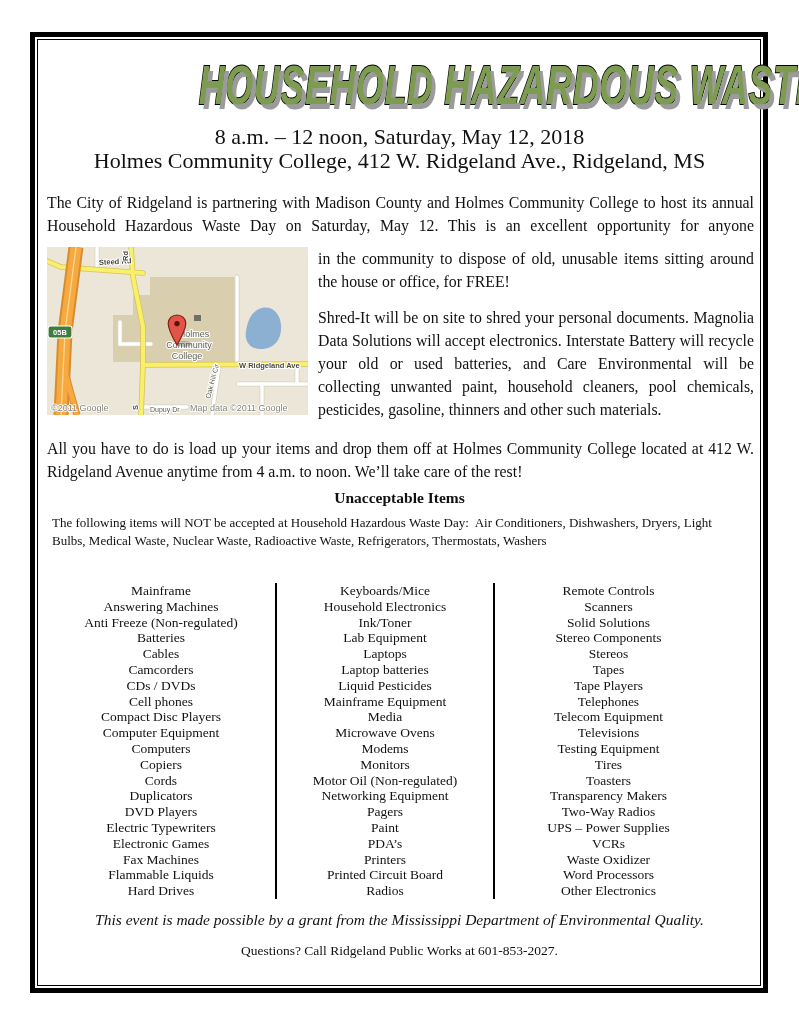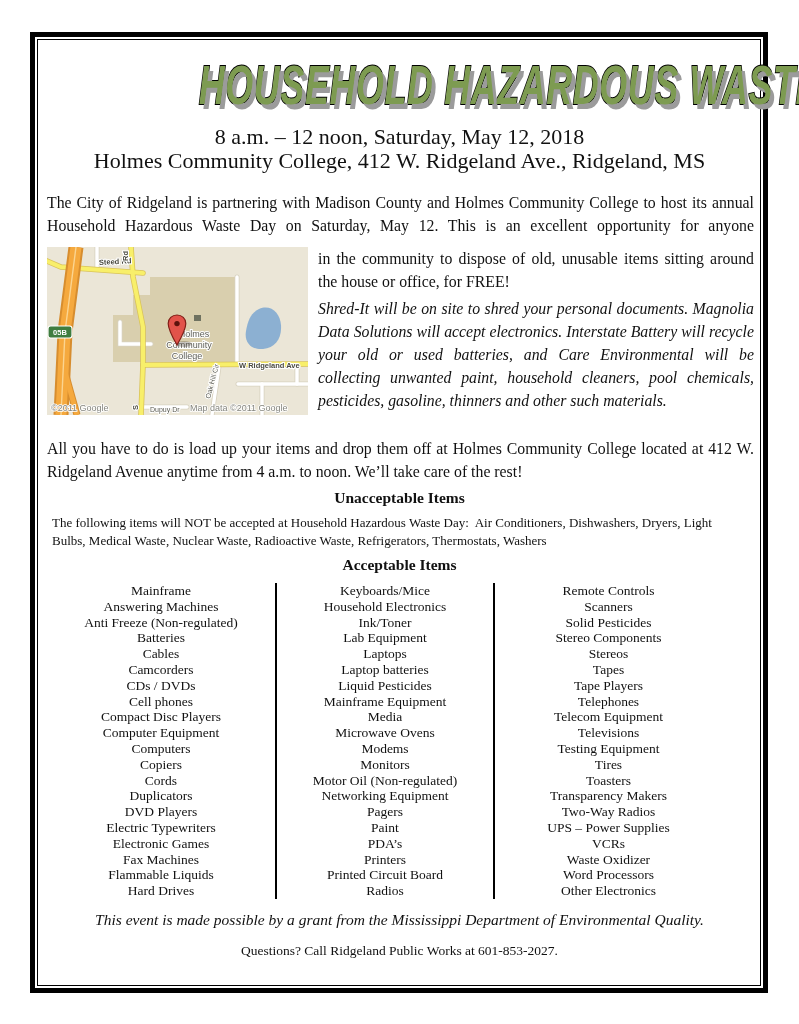--- a/index.html
+++ b/index.html
@@ -18,21 +18,21 @@
        text-shadow:6px 5px 0 #9b9b9b;
        transform:scaleX(0.64);transform-origin:50% 50%;}
 
   .when,.where{position:absolute;left:0;width:100%;text-align:center;font-size:22px;line-height:24px;}
   .when{top:125px;}
   .where{top:149px;}
 
   .para{position:absolute;font-size:15.8px;line-height:23px;text-align:justify;margin:0;}
   .intro-full{left:47px;top:191px;width:707px;text-align-last:justify;}
   .intro-wrap{left:318px;top:247px;width:436px;}
-  .services{left:318px;top:297px;width:436px;font-style:italic;}
+  .services{left:318px;top:306px;width:436px;}
   .dropoff{left:47px;top:437px;width:707px;}
 
   .map{position:absolute;left:47px;top:247px;width:261px;height:168px;overflow:hidden;}
   .map svg{display:block;}
   .map-label{font:bold 7.5px "Liberation Sans", sans-serif;fill:#4a4a40;
        paint-order:stroke fill;stroke:#fff;stroke-width:2px;}
   .map-label-plain{font:7px "Liberation Sans", sans-serif;fill:#5a5a50;
        paint-order:stroke fill;stroke:#fff;stroke-width:2px;}
   .map-poi{font:9px "Liberation Sans", sans-serif;fill:#5d5d55;
        paint-order:stroke fill;stroke:#fff;stroke-width:2px;text-anchor:middle;}
@@ -148,21 +148,20 @@
       </g>
 
       <text x="4" y="164" class="map-copy">©2011 Google</text>
       <text x="143" y="164" class="map-copy">Map data ©2011 Google</text>
     </svg>
   </div>
 
   <h2 class="sec-heading unacc-heading">Unacceptable Items</h2>
   <p class="unacc-text">The following items will NOT be accepted at Household Hazardous Waste Day:  Air Conditioners, Dishwashers, Dryers, Light Bulbs, Medical Waste, Nuclear Waste, Radioactive Waste, Refrigerators, Thermostats, Washers</p>
 
-  <h2 class="sec-heading acc-heading">Acceptable Items</h2>
 
   <div class="columns">
     <div class="col col1">
         <div class="list-item">Mainframe</div>
         <div class="list-item">Answering Machines</div>
         <div class="list-item">Anti Freeze (Non-regulated)</div>
         <div class="list-item">Batteries</div>
         <div class="list-item">Cables</div>
         <div class="list-item">Camcorders</div>
         <div class="list-item">CDs / DVDs</div>
@@ -198,21 +197,21 @@
         <div class="list-item">Pagers</div>
         <div class="list-item">Paint</div>
         <div class="list-item">PDA’s</div>
         <div class="list-item">Printers</div>
         <div class="list-item">Printed Circuit Board</div>
         <div class="list-item">Radios</div>
       </div>
     <div class="col col3">
         <div class="list-item">Remote Controls</div>
         <div class="list-item">Scanners</div>
-        <div class="list-item">Solid Pesticides</div>
+        <div class="list-item">Solid Solutions</div>
         <div class="list-item">Stereo Components</div>
         <div class="list-item">Stereos</div>
         <div class="list-item">Tapes</div>
         <div class="list-item">Tape Players</div>
         <div class="list-item">Telephones</div>
         <div class="list-item">Telecom Equipment</div>
         <div class="list-item">Televisions</div>
         <div class="list-item">Testing Equipment</div>
         <div class="list-item">Tires</div>
         <div class="list-item">Toasters</div>

